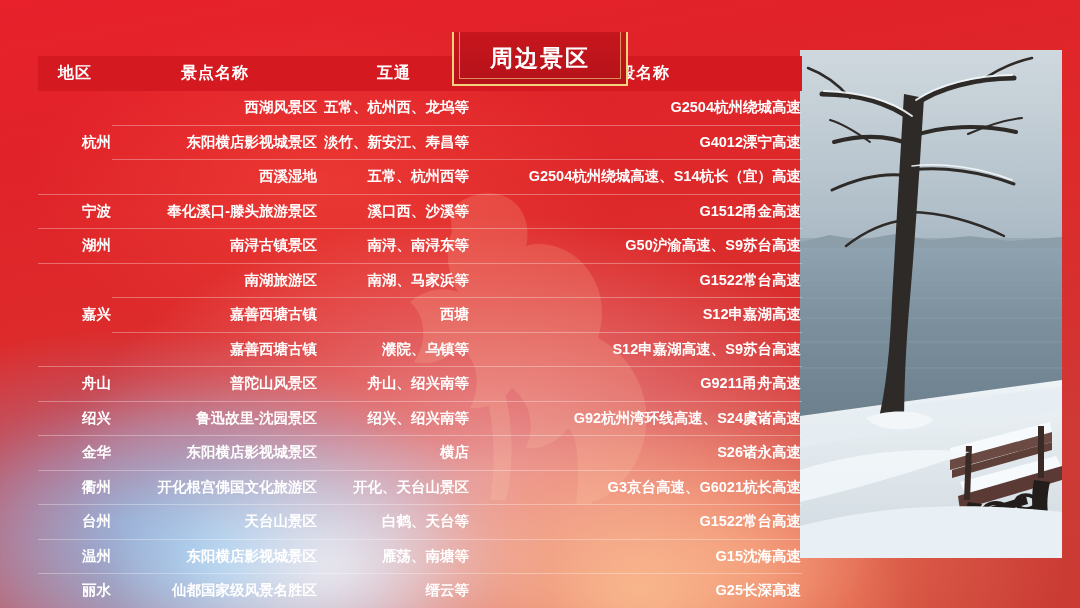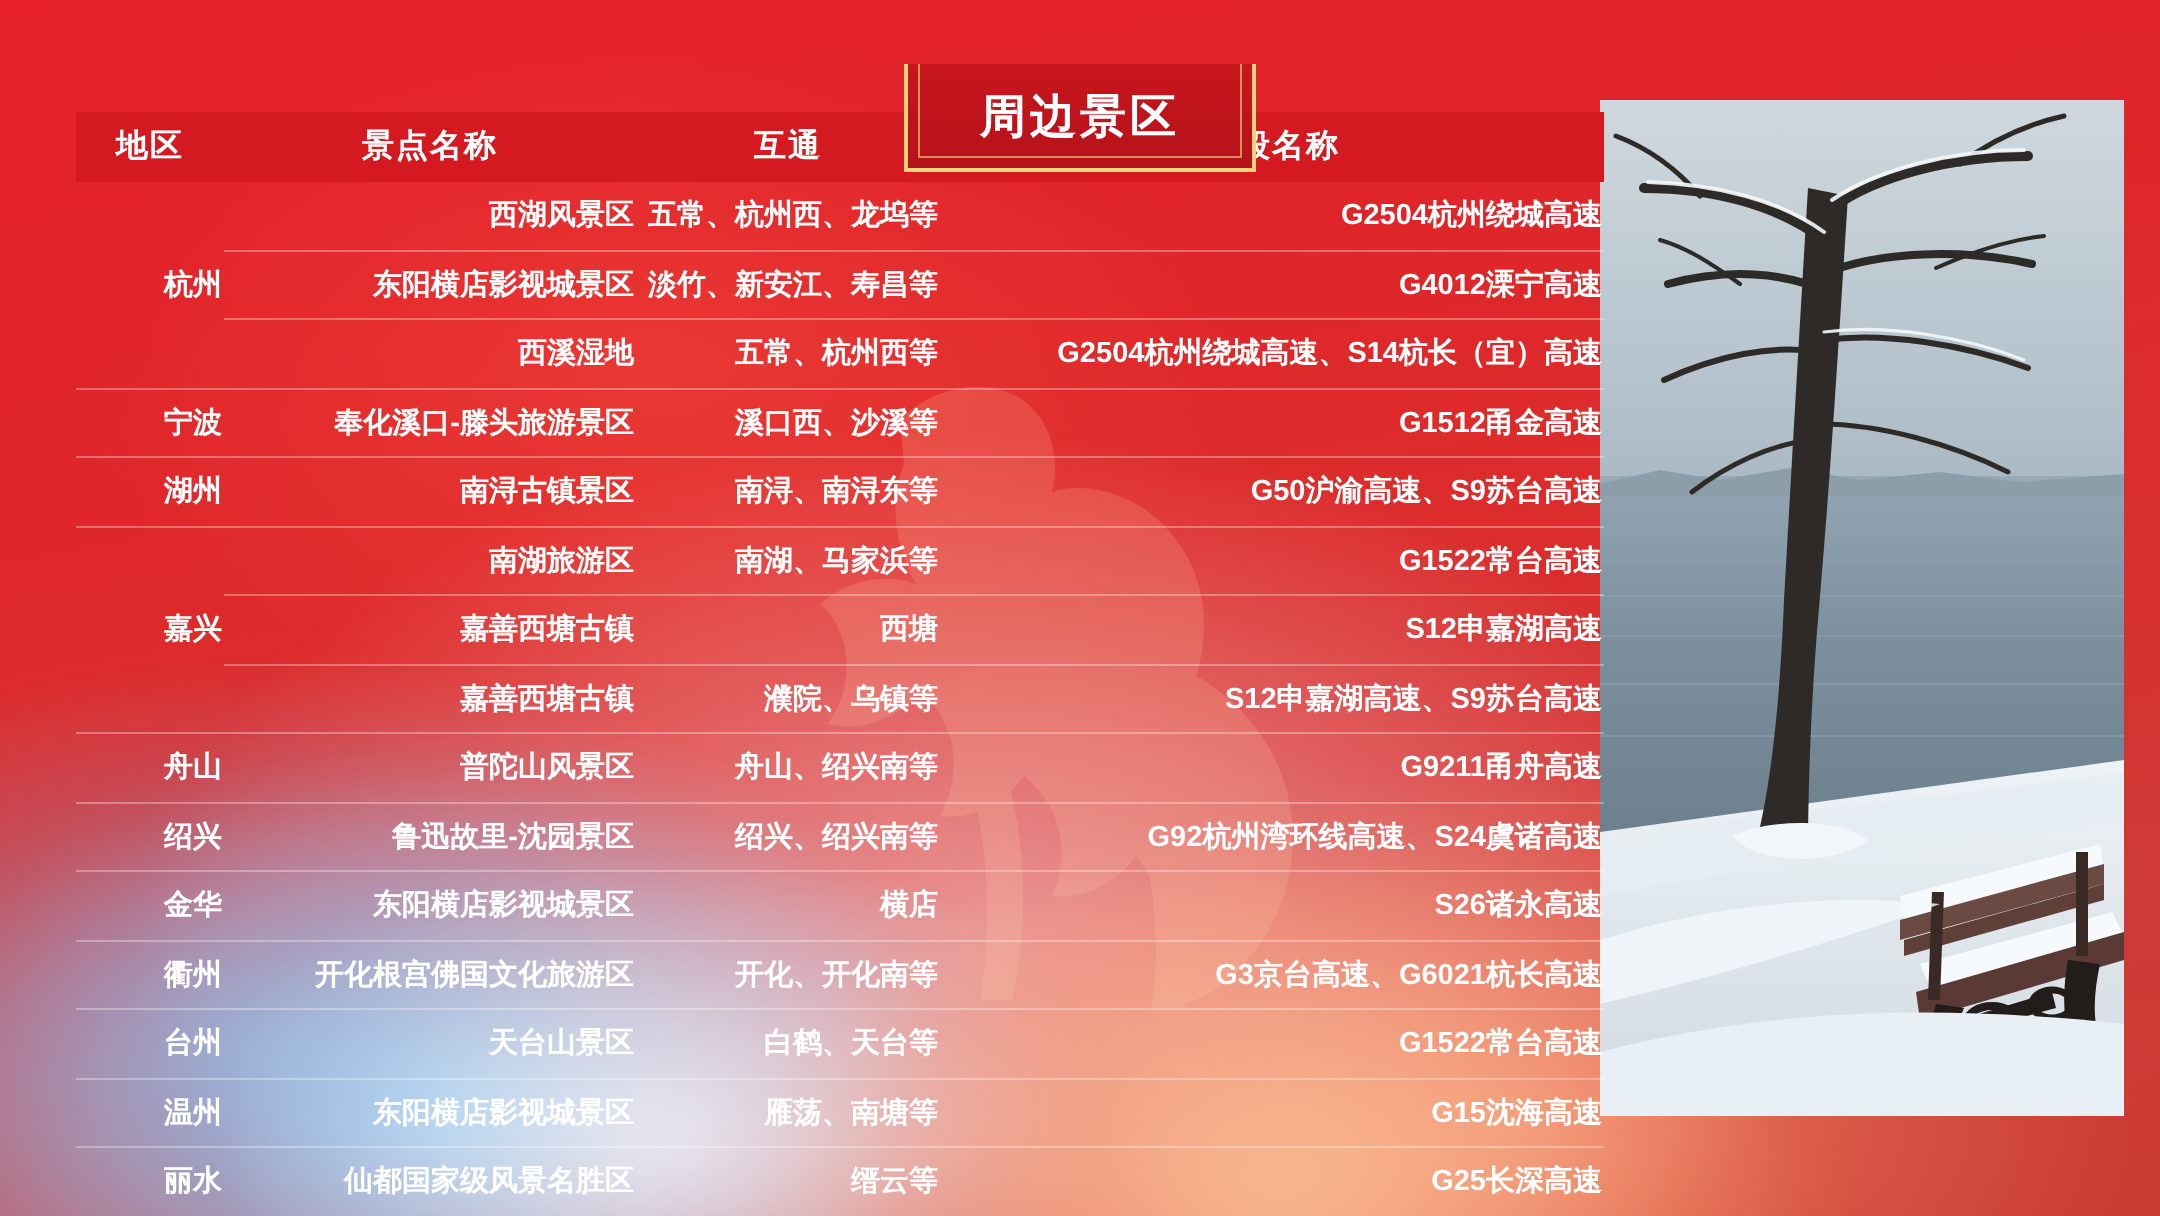--- a/index.html
+++ b/index.html
@@ -375,21 +375,21 @@
         </tr>
         <tr>
           <td class="region">金华</td>
           <td>东阳横店影视城景区</td>
           <td>横店</td>
           <td>S26诸永高速</td>
         </tr>
         <tr>
           <td class="region">衢州</td>
           <td>开化根宫佛国文化旅游区</td>
-          <td>开化、开化南等</td>
+          <td>开化、天台山景区</td>
           <td>G3京台高速、G6021杭长高速</td>
         </tr>
         <tr>
           <td class="region">台州</td>
           <td>天台山景区</td>
           <td>白鹤、天台等</td>
           <td>G1522常台高速</td>
         </tr>
         <tr>
           <td class="region">温州</td>

